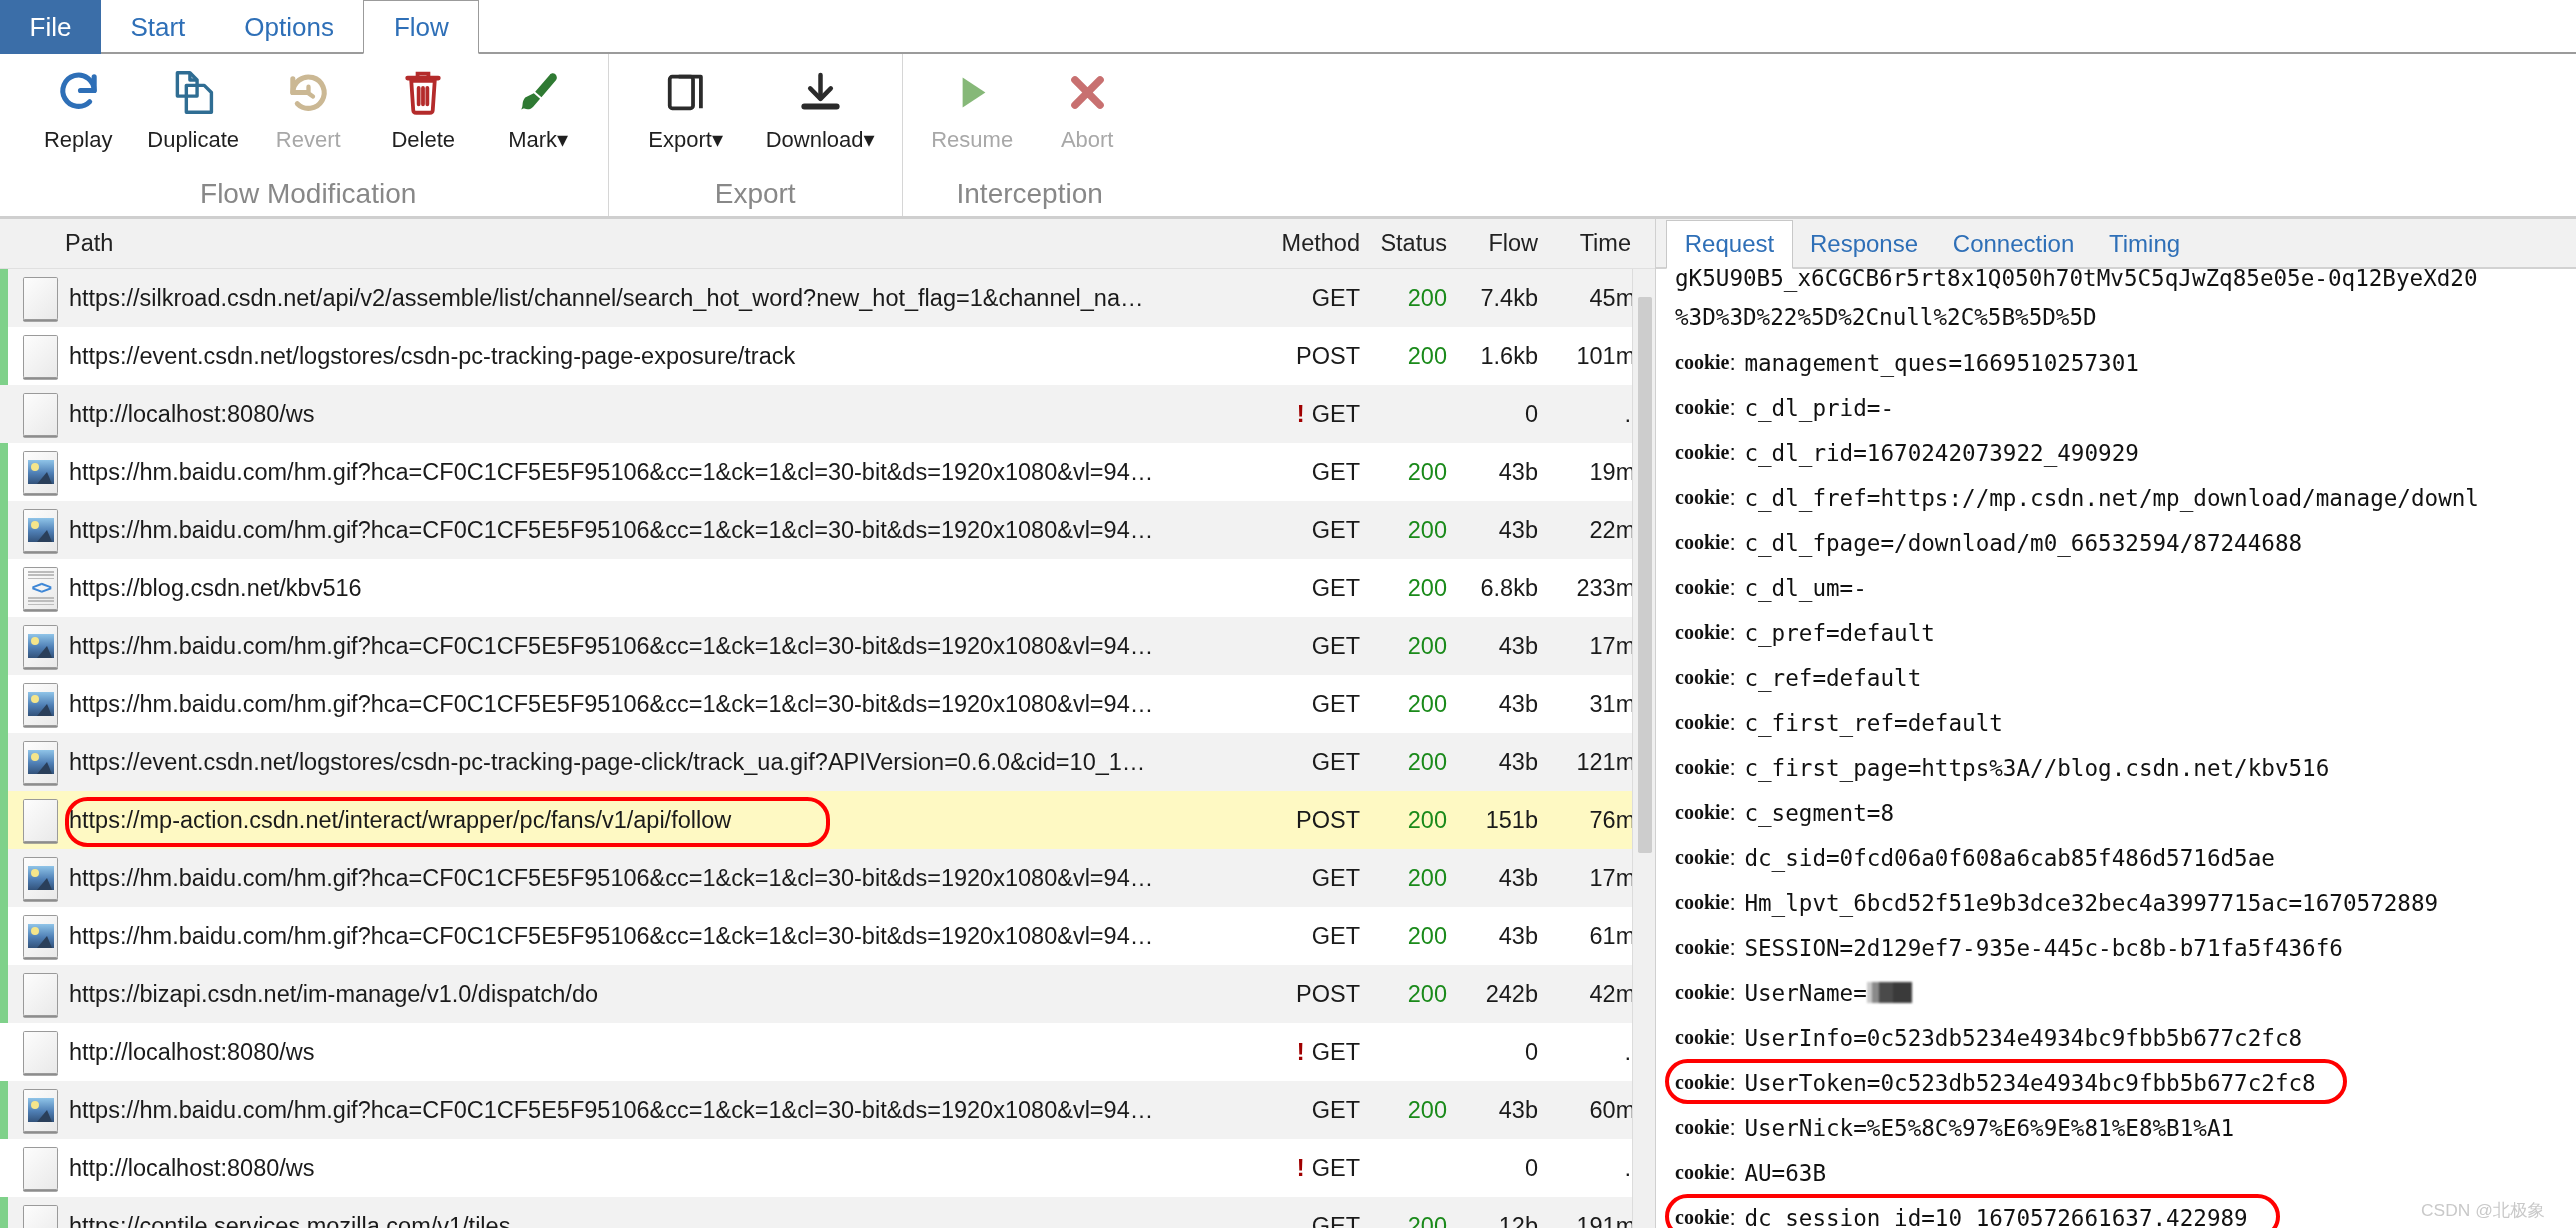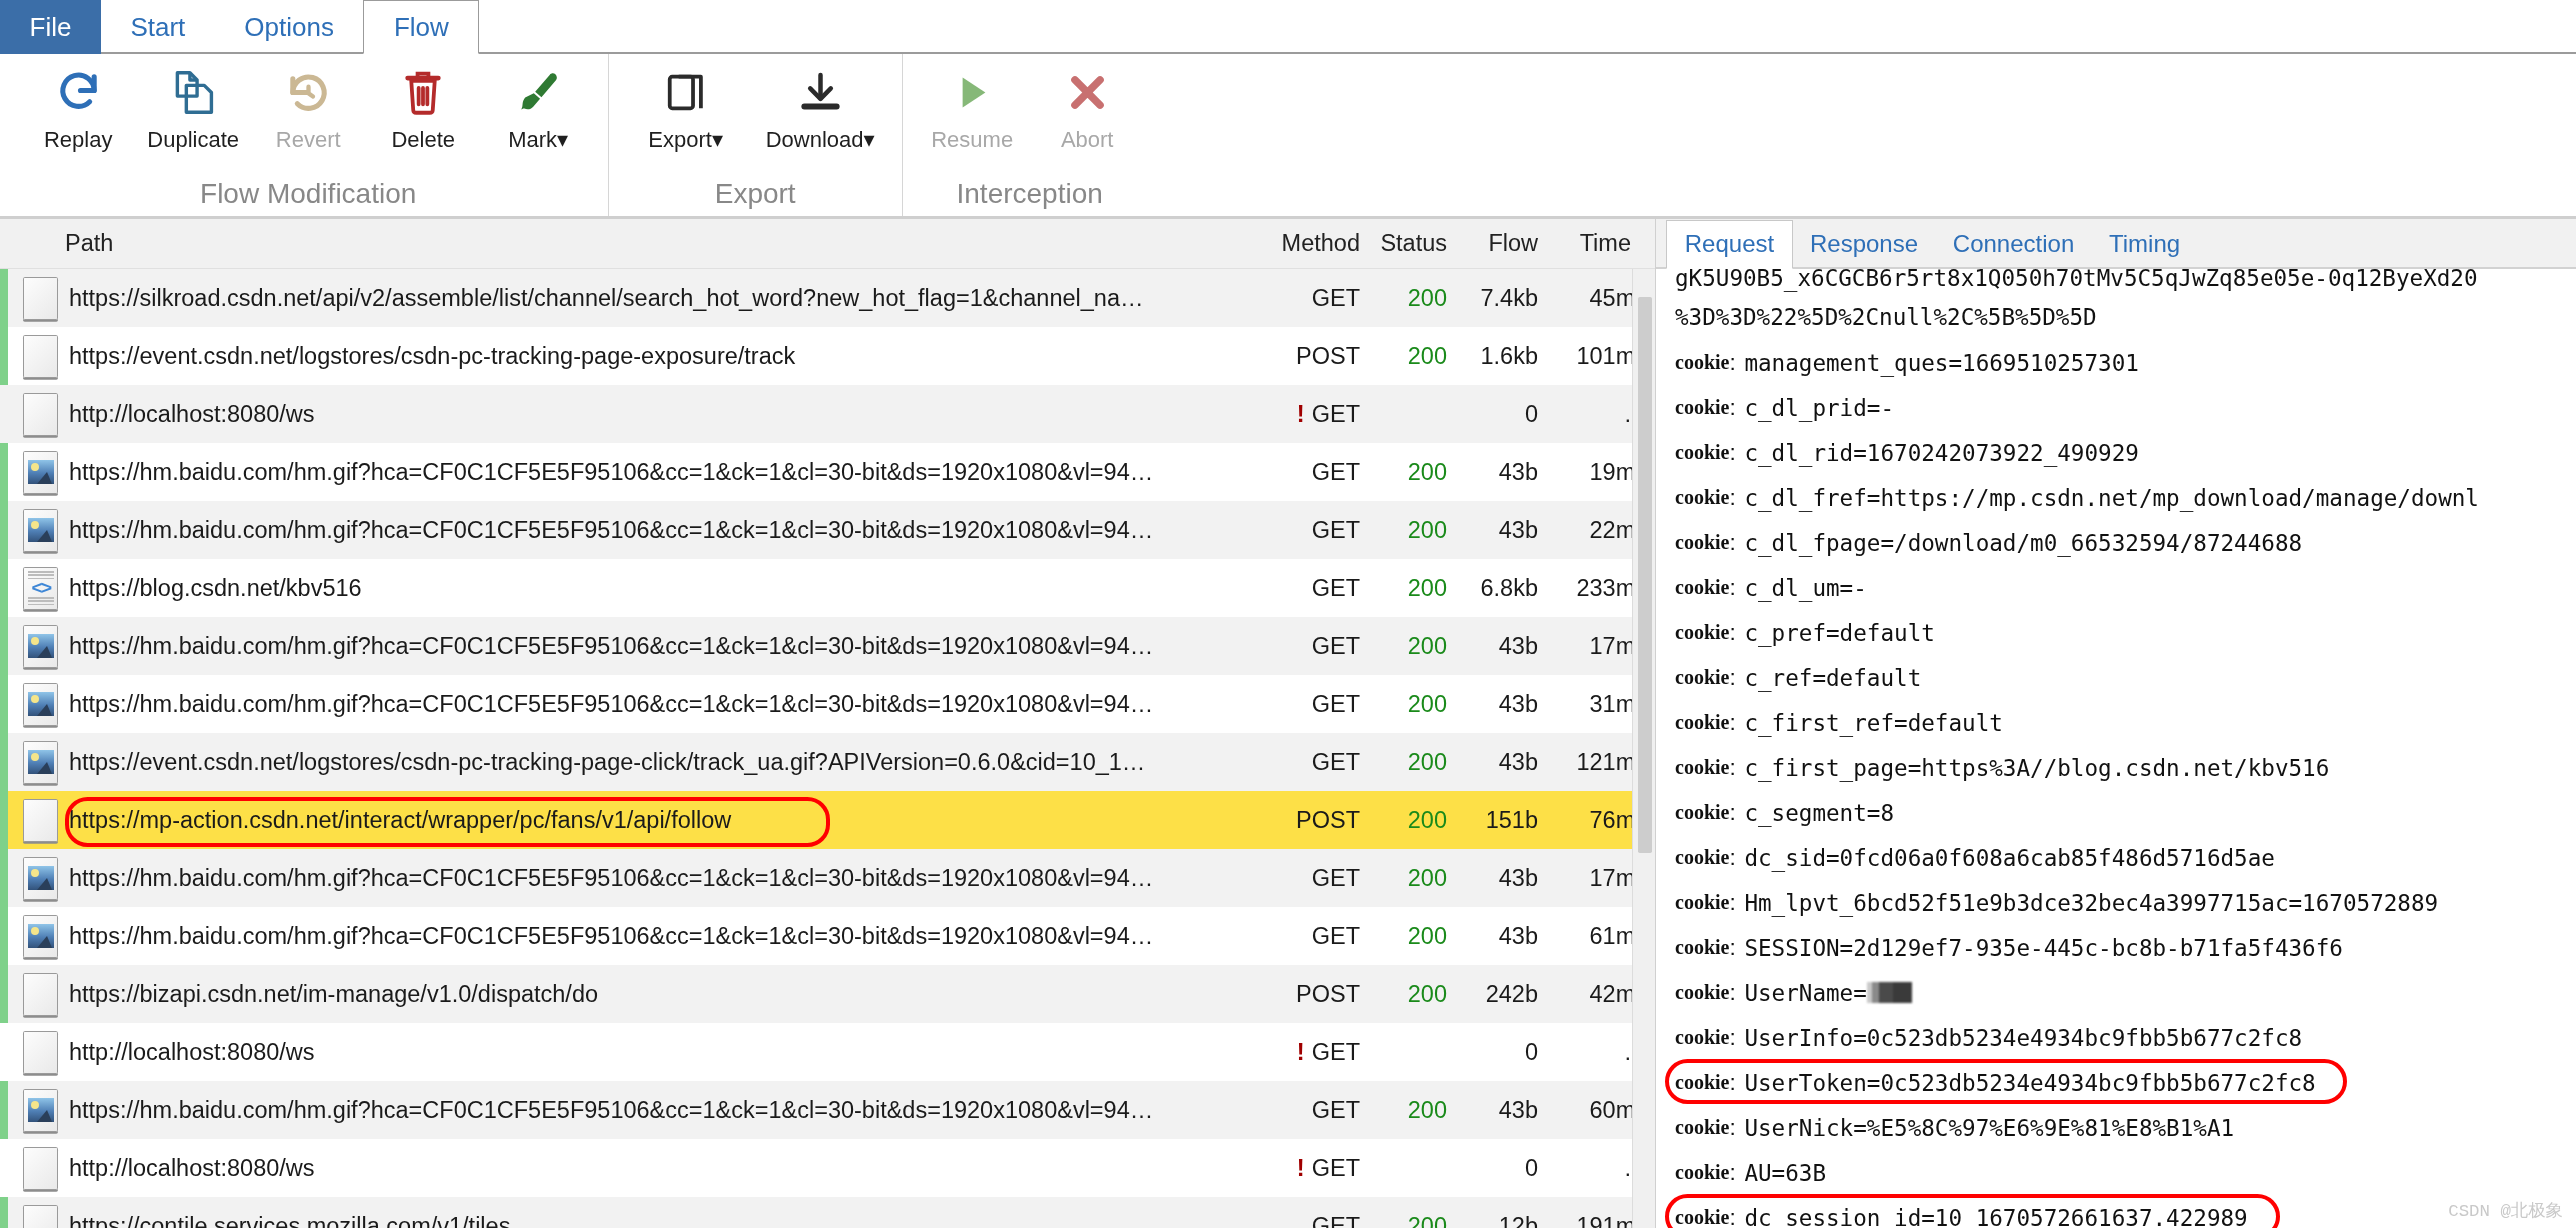--- a/index.html
+++ b/index.html
@@ -151,21 +151,21 @@
     display: flex;
     align-items: center;
     height: 58px;
     font-size: 23.5px;
     color: #1a1a1a;
     position: relative;
     cursor: default;
   }
   .frow.odd  { background: #ffffff; }
   .frow.even { background: #f2f2f2; }
-  .frow.sel  { background: #fde047; }
+  .frow.sel  { background: #fef9c3; }
   .frow .marker {
     width: 7.8px;
     height: 58px;
     flex: none;
   }
   .frow .marker.green { background: #7fd18a; }
   .frow .marker.none  { background: transparent; }
 
   .ficon {
     width: 49px;
@@ -356,25 +356,25 @@
     display: inline-block;
     width: 45px; height: 21px;
     vertical-align: -2.6px;
     background:
       linear-gradient(90deg,#c9c9c9 0 5.2px,#8a8a8a 5.2px 12px,#4a4a4a 12px 26px,#3a3a3a 26px 45px);
     filter: blur(1px);
   }
 
   .watermark {
     position: absolute;
-    right: 13px;
+    right: 31px;
     bottom: 7px;
     font-size: 17.4px;
     color: #c9c9c9;
-    font-family: Liberation Mono, monospace;
+    font-family: Liberation Sans, sans-serif;
     z-index: 5;
   }
 </style>
 </head>
 <body>
 
 <div class="tabstrip">
   <div class="tab file">File</div>
   <div class="tab">Start</div>
   <div class="tab">Options</div>

